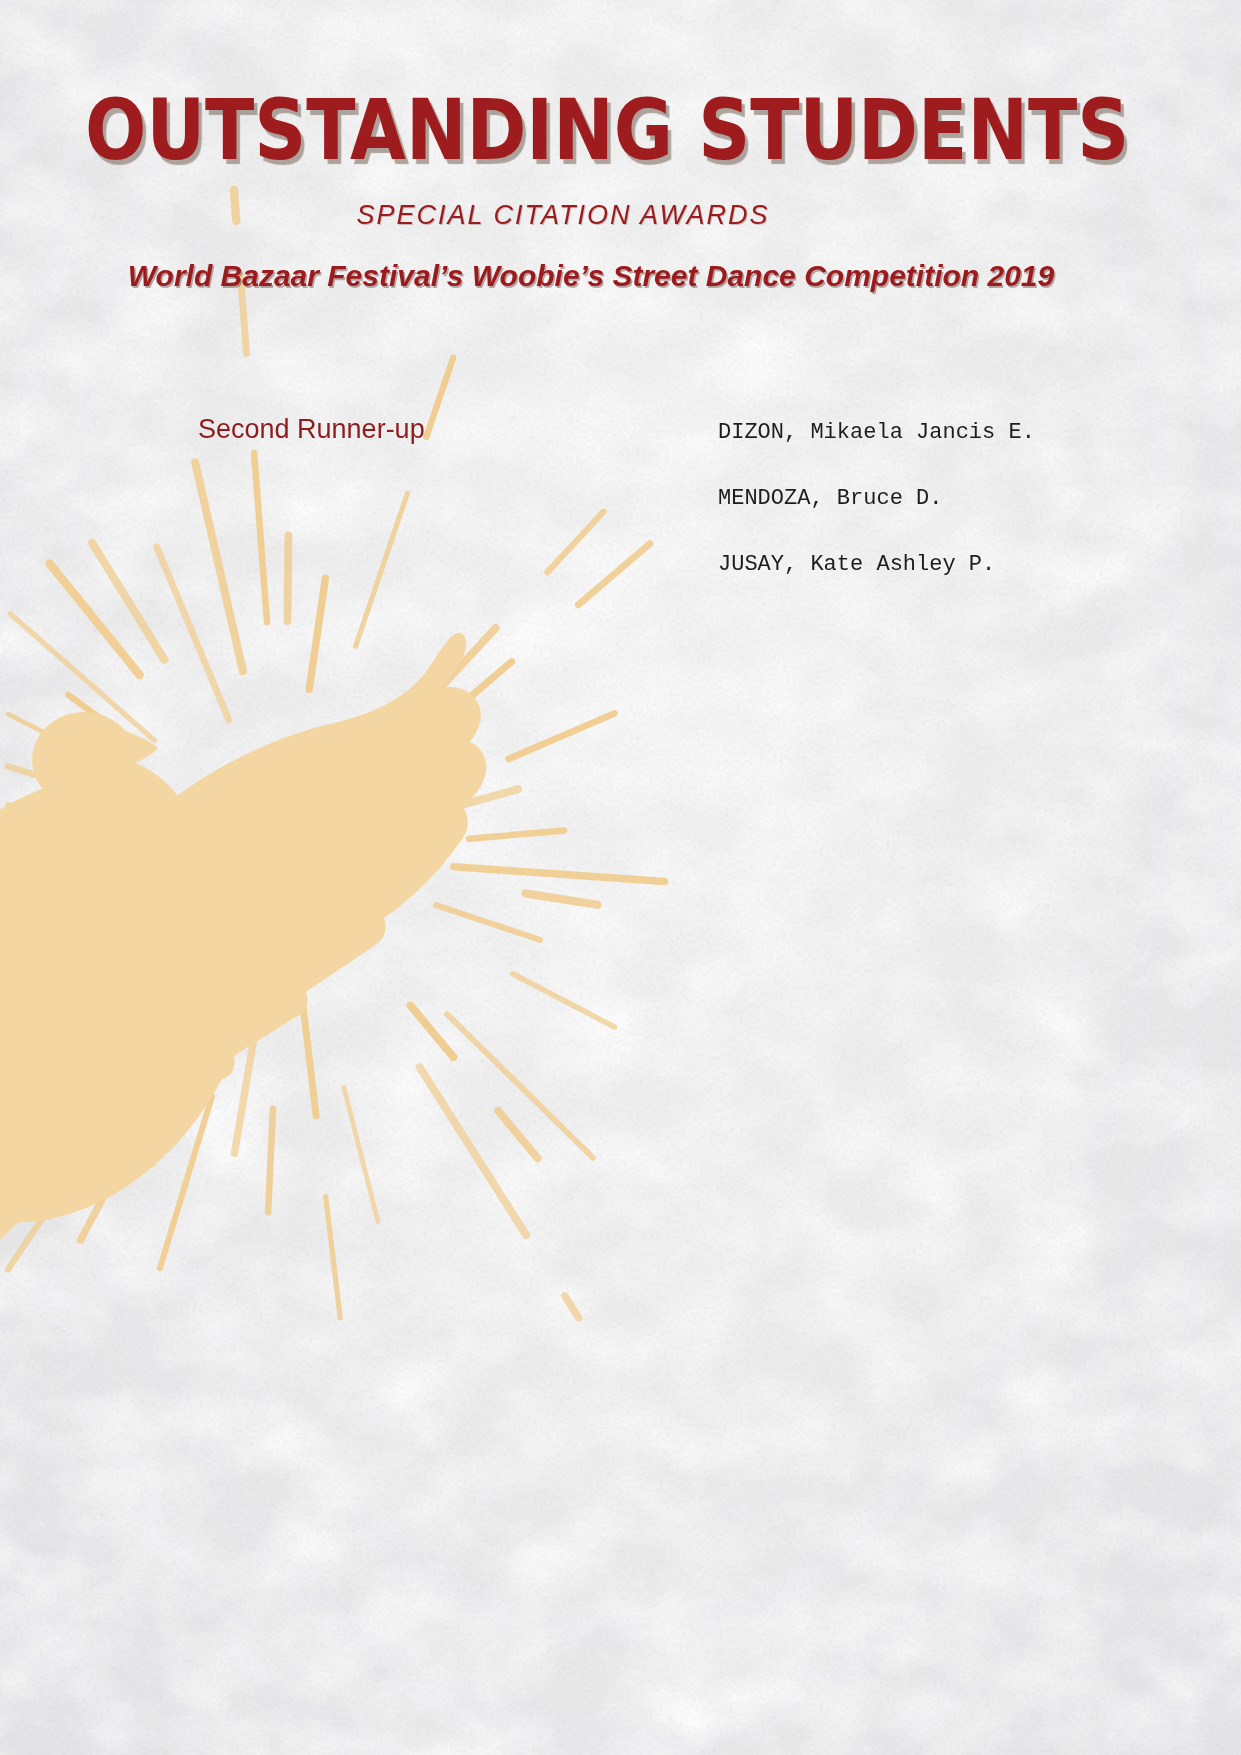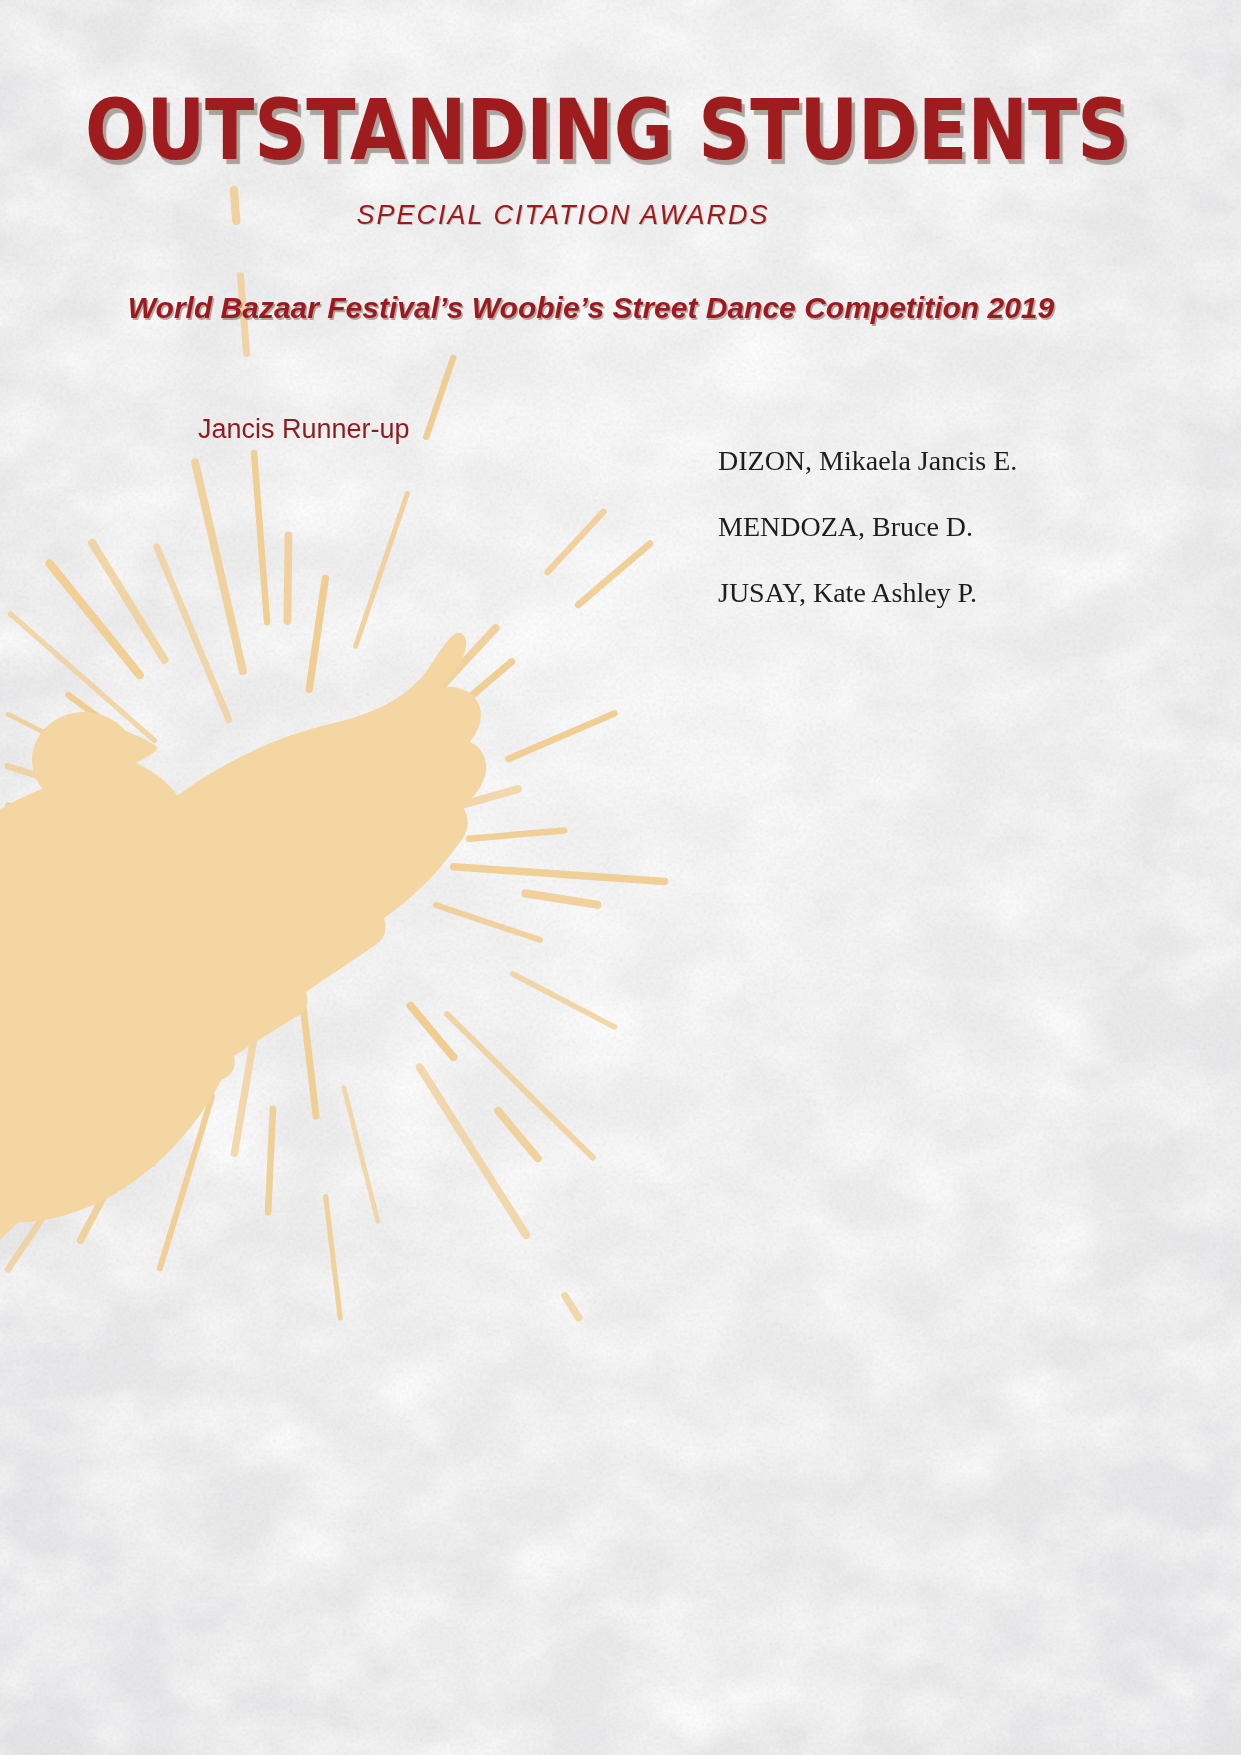--- a/index.html
+++ b/index.html
@@ -30,44 +30,43 @@
     margin-top:28px;
     font-size:27px;
     font-style:italic;
     font-weight:normal;
     letter-spacing:2px;
     color:#9b1a1d;
     text-shadow:1px 1px 0 rgba(80,30,25,0.25);
     white-space:nowrap;
   }
   .event-title{
-    margin-top:60px;
+    margin-top:28px;
     transform:translateX(28px);
     font-size:30px;
     font-style:italic;
     font-weight:bold;
     color:#9b1a1d;
     text-shadow:1.5px 1.5px 0 rgba(70,25,20,0.35);
     white-space:nowrap;
   }
   .award-label{
     position:absolute;left:198px;top:414px;
     font-size:27px;
     color:#8e1c1e;
     white-space:nowrap;
   }
   .recipients{position:absolute;left:718px;top:418px;}
   .recipient{
-    font-family:Liberation Serif, serif;
-    font-size:28px;
+    font-family:Liberation Mono, monospace;
+    font-size:22px;
     line-height:30px;
     color:#1d1d1d;
     margin-bottom:36px;
     white-space:nowrap;
-    margin-top:28px;
   }
 </style>
 </head>
 <body>
 
 <div class="page">
 
   <svg class="decor-svg" id="decor" width="1241" height="1755" viewBox="0 0 1241 1755" aria-hidden="true">
     <defs>
       <filter id="blotch" x="0" y="0" width="100%" height="100%">
@@ -170,21 +169,21 @@
 
   <div class="content">
     <div class="header">
       <div class="main-title">
         <span>OUTSTANDING STUDENTS</span>
       </div>
       <div class="subtitle">SPECIAL CITATION AWARDS</div>
       <div class="event-title">World Bazaar Festival’s Woobie’s Street Dance Competition 2019</div>
     </div>
 
-    <div class="award-label">Jancis Runner-up</div>
+    <div class="award-label">Second Runner-up</div>
 
     <div class="recipients">
       <div class="recipient">DIZON, Mikaela Jancis E.</div>
       <div class="recipient">MENDOZA, Bruce D.</div>
       <div class="recipient">JUSAY, Kate Ashley P.</div>
     </div>
   </div>
 </div>
 
 </body></html>

